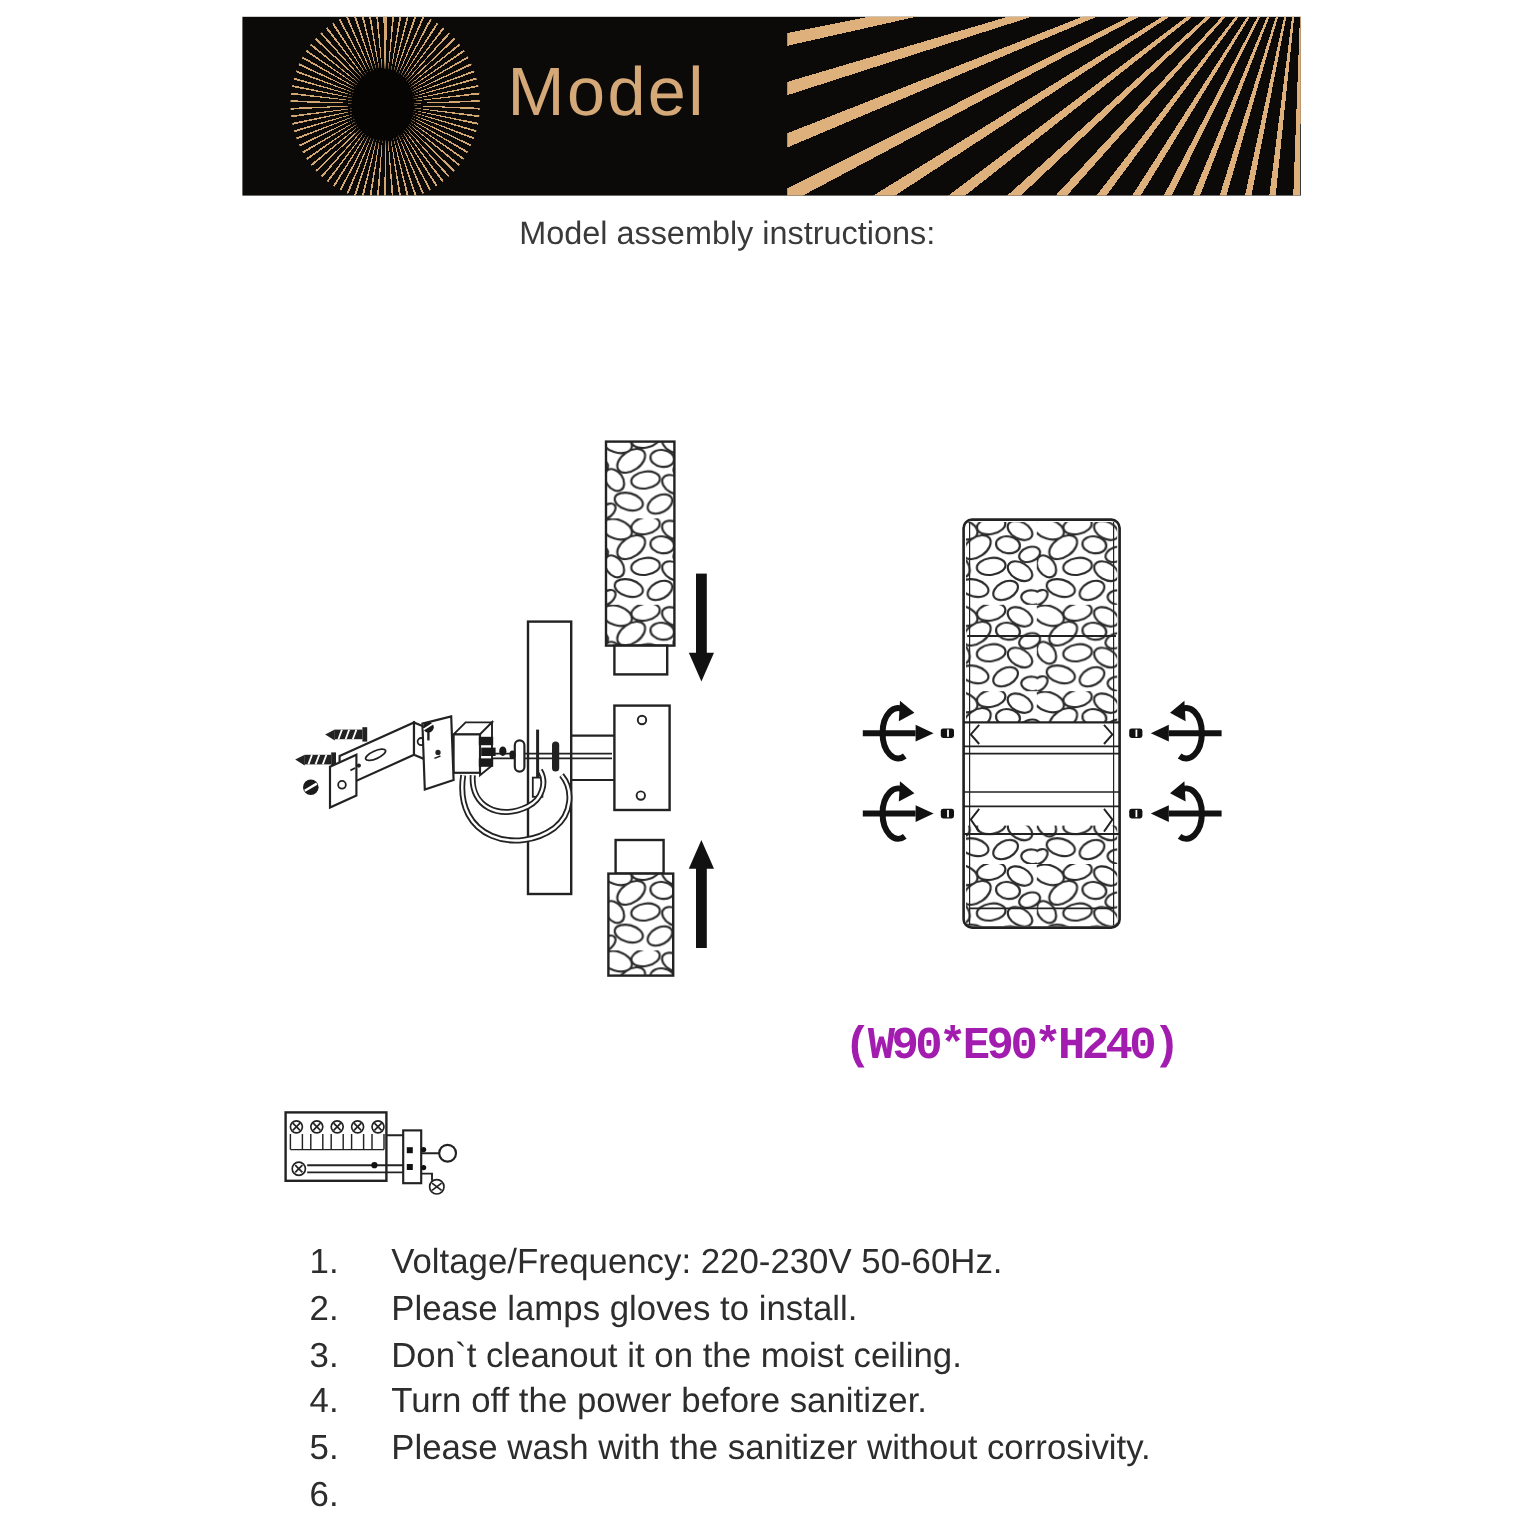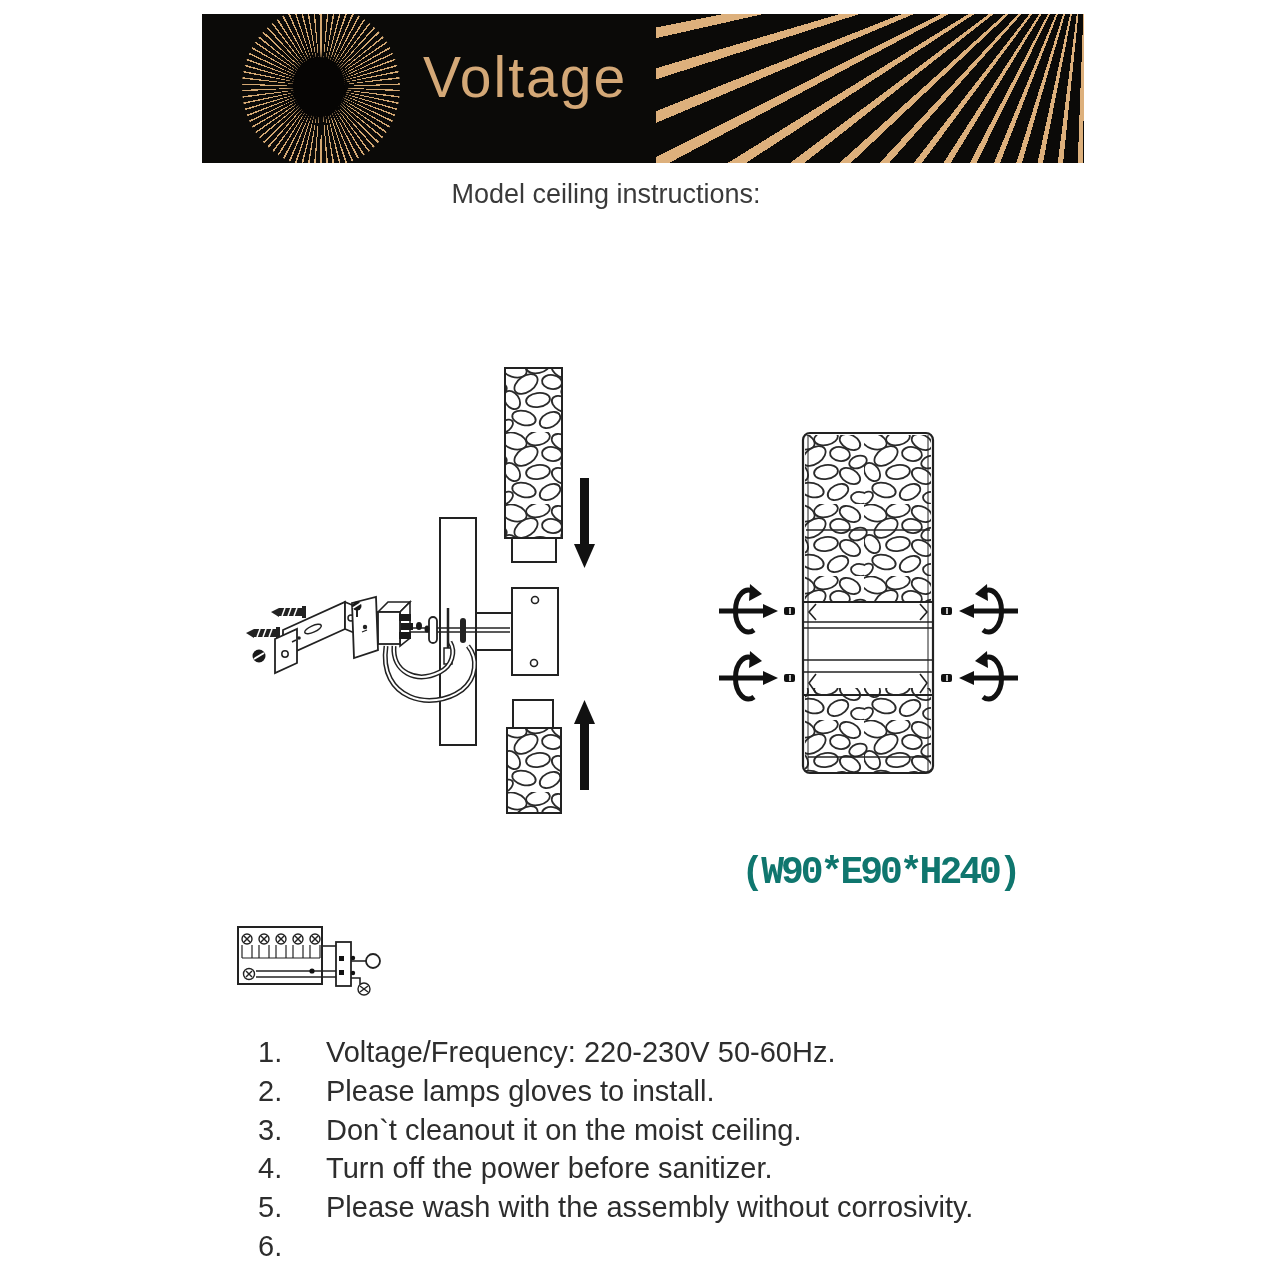--- a/index.html
+++ b/index.html
@@ -18,47 +18,47 @@
          color:#d4a877;letter-spacing:2px;font-weight:400;}
   .corner-rays{position:absolute;right:-2px;top:-3px;width:430px;height:155px;
                background:repeating-conic-gradient(from 140deg at 100% -45%,
                           #ddb07c 0deg 1.35deg,rgba(0,0,0,0) 1.35deg 5.1deg);}
 
   
   .title-block{position:absolute;left:0;top:176px;width:1212px;text-align:center;
                font-size:27px;line-height:36px;color:#3a3a3a;}
 
   
-  .dims{position:absolute;left:700px;top:851px;width:360px;text-align:center;
+  .dims{position:absolute;left:662px;top:851px;width:360px;text-align:center;
         font-family:"Liberation Mono",monospace;font-weight:bold;font-size:38px;
-        letter-spacing:-3px;color:#0f766e;}
+        letter-spacing:-3px;color:#a21caf;}
 
   
   .instructions{position:absolute;left:258px;top:1033px;font-size:29px;line-height:38.8px;
                 color:#2d2d2d;}
   .inst-row{display:flex;}
   .inst-num{width:52px;flex:0 0 52px;}
   .inst-text{white-space:nowrap;margin-left:16px;}
 
   svg{position:absolute;}
 </style>
 </head>
 <body>
 
 <div class="page">
 
   <div class="banner">
     <div class="sunburst"></div>
     <div class="sunburst-core"></div>
-    <div class="brand">Voltage</div>
+    <div class="brand">Model</div>
     <div class="corner-rays"></div>
   </div>
 
   <div class="title-block">
-    <div>Model ceiling instructions:</div>
+    <div>Model assembly instructions:</div>
   </div>
 
   <svg style="left:240px;top:360px" width="360" height="470" viewBox="240 360 360 470">
     <defs>
       <pattern id="peb" patternUnits="userSpaceOnUse" width="72" height="72">
         <g fill="#ffffff" stroke="#2a2a2a" stroke-width="1.8">
           <ellipse cx="10" cy="9" rx="13" ry="8" transform="rotate(18 10 9)"></ellipse>
           <ellipse cx="34" cy="6" rx="12" ry="7" transform="rotate(-12 34 6)"></ellipse>
           <ellipse cx="58" cy="10" rx="11" ry="7" transform="rotate(28 58 10)"></ellipse>
           <ellipse cx="22" cy="24" rx="13" ry="8" transform="rotate(-35 22 24)"></ellipse>
@@ -307,20 +307,20 @@
     <div class="inst-row">
       <span class="inst-num">3.</span>
       <span class="inst-text">Don`t cleanout it on the moist ceiling.</span>
     </div>
     <div class="inst-row">
       <span class="inst-num">4.</span>
       <span class="inst-text">Turn off the power before sanitizer.</span>
     </div>
     <div class="inst-row">
       <span class="inst-num">5.</span>
-      <span class="inst-text">Please wash with the assembly without corrosivity.</span>
+      <span class="inst-text">Please wash with the sanitizer without corrosivity.</span>
     </div>
     <div class="inst-row">
       <span class="inst-num">6.</span>
     </div>
   </div>
 
 </div>
 
 </body></html>

